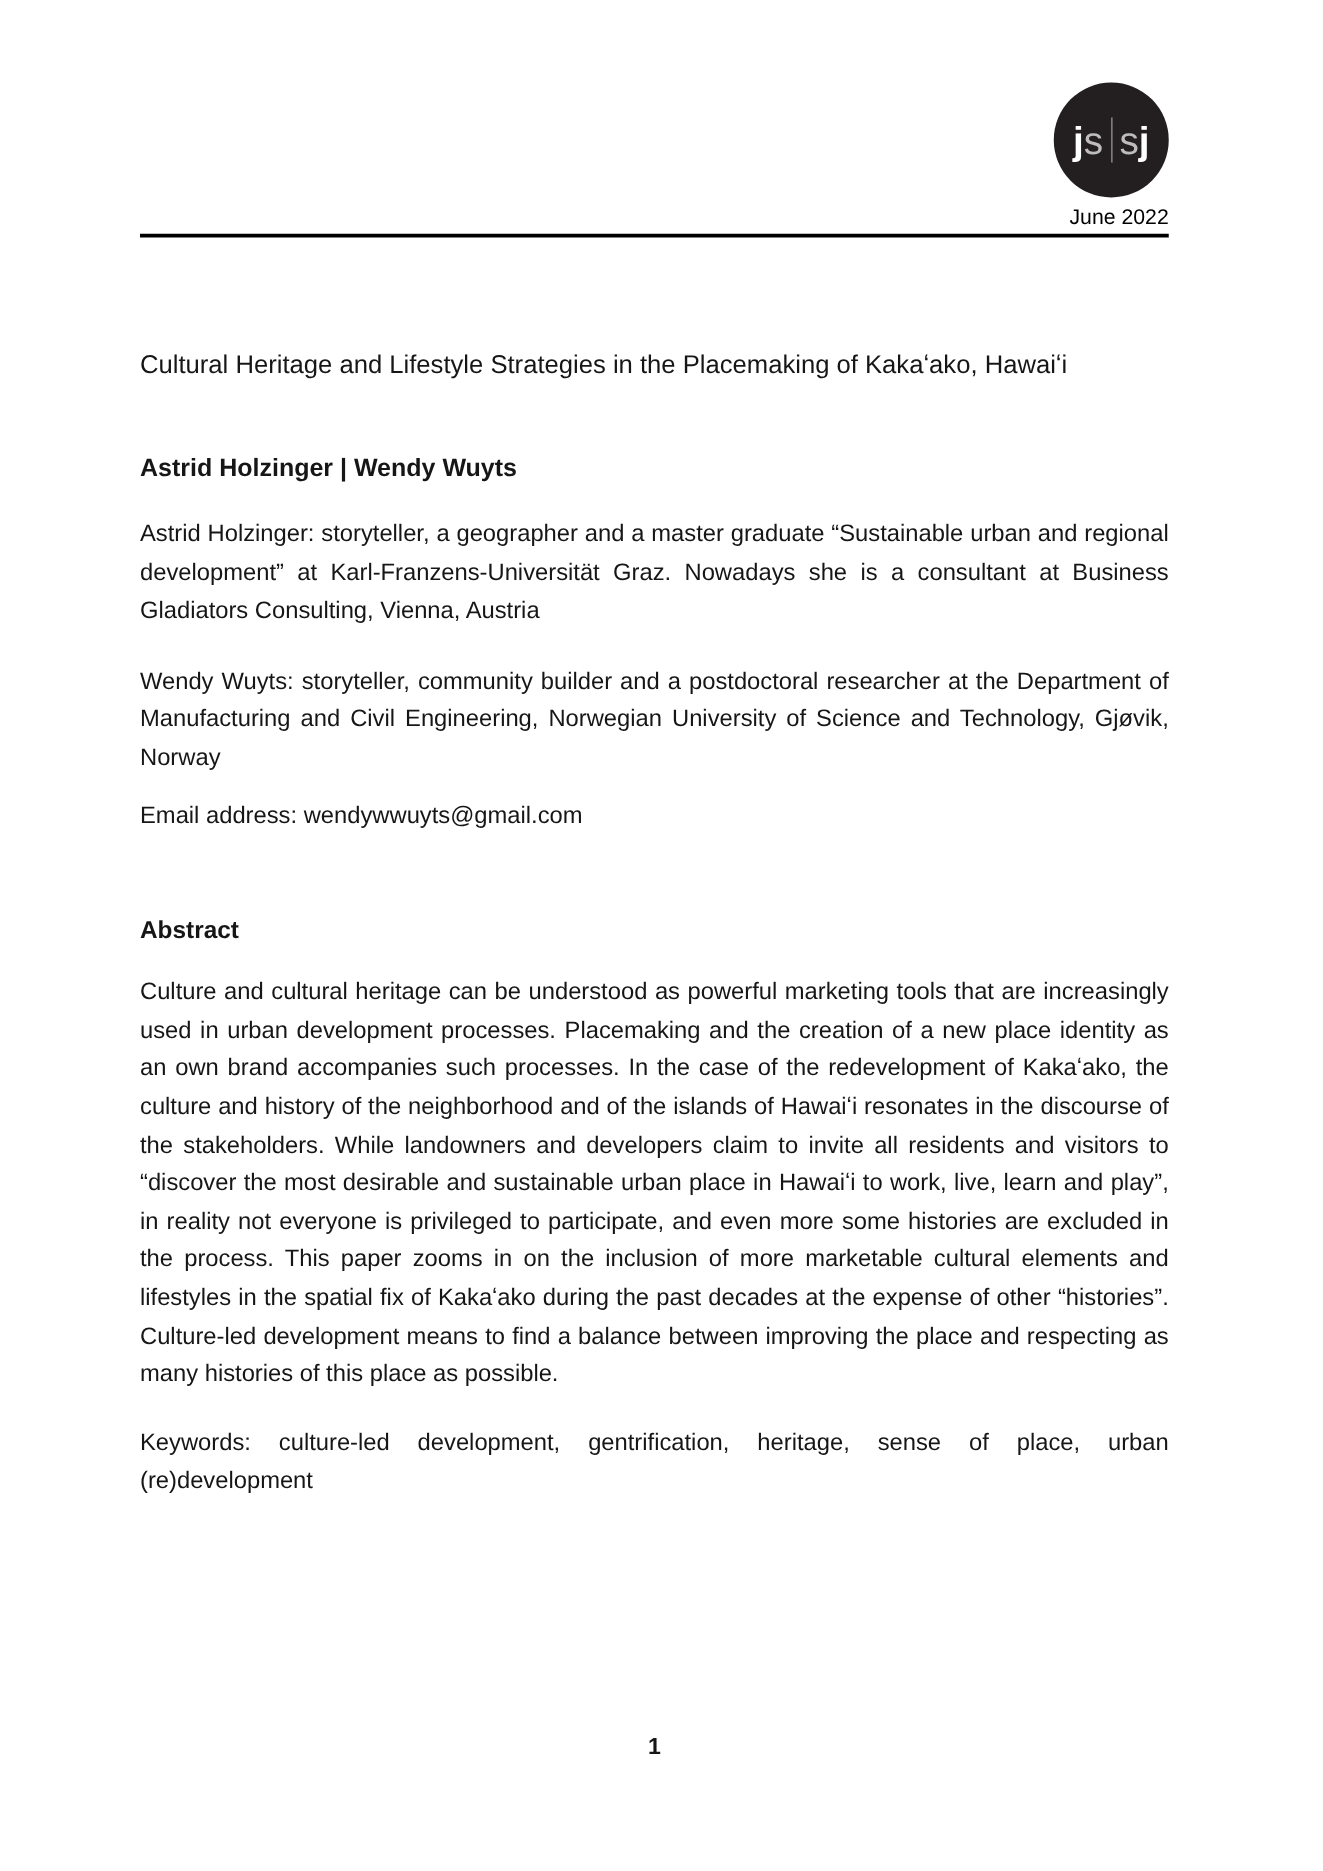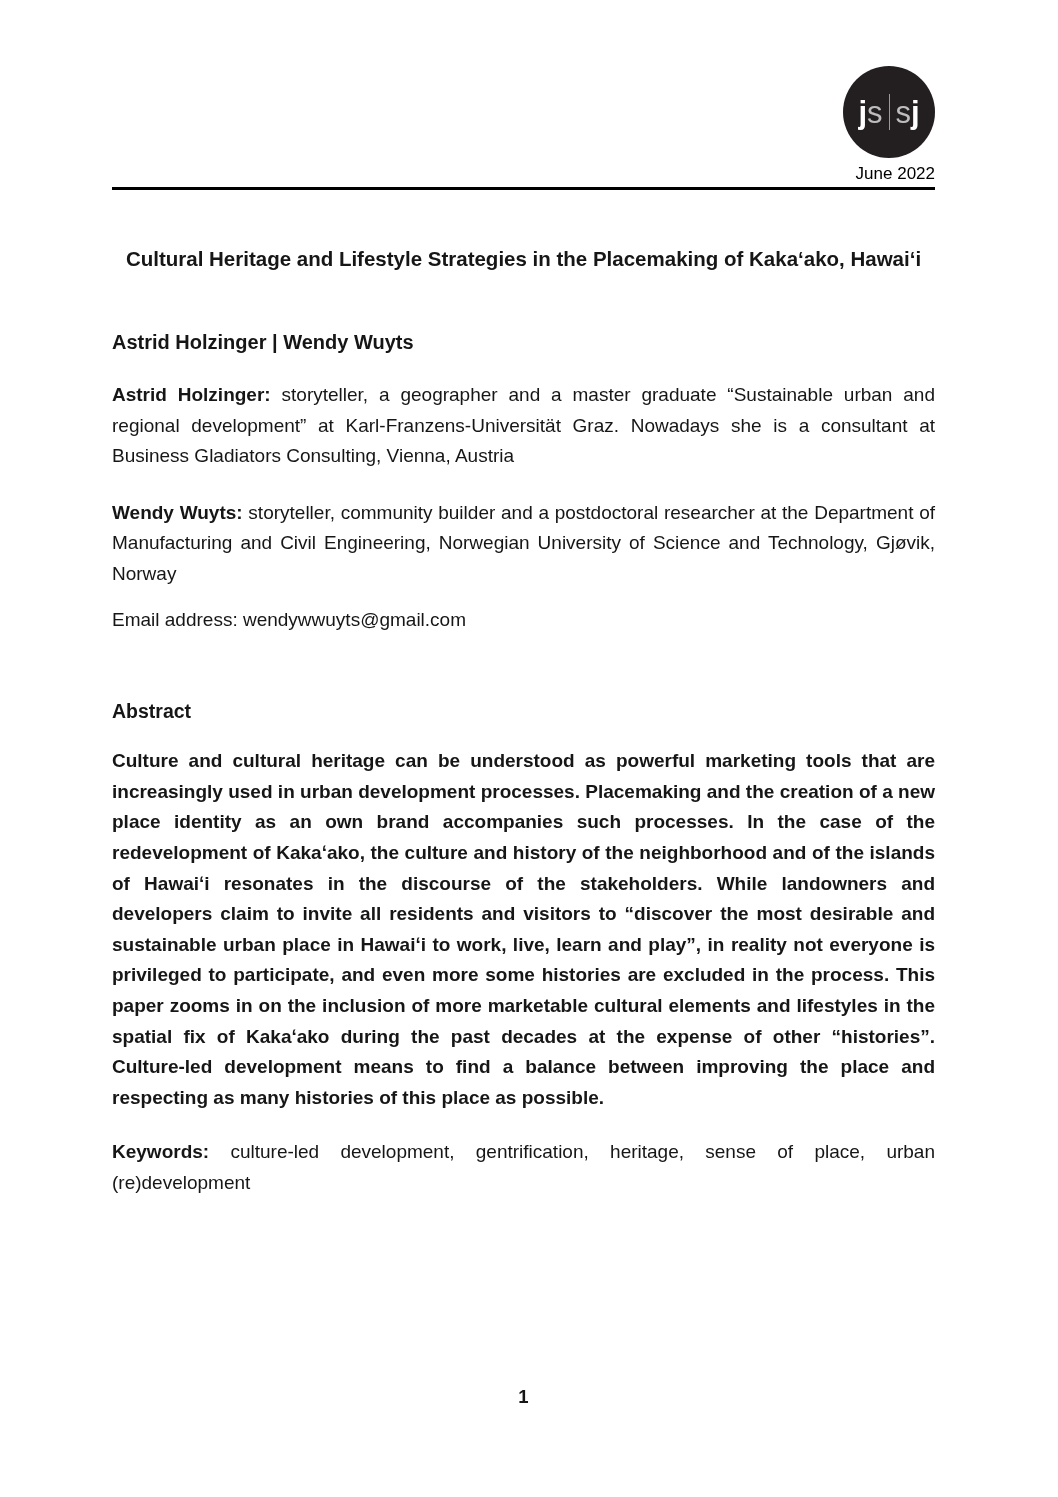--- a/index.html
+++ b/index.html
@@ -24,39 +24,39 @@
   .logo .lj{font-weight:700;color:#ffffff;}
   .logo .ls{font-weight:400;color:#bdbdbd;}
   .logo .ldiv{width:1px;height:36px;background:#9a9a9a;margin:0 6px;}
   .date{
     text-align:right;font-size:17px;margin-top:6px;color:#000000;
   }
   .rule{border-bottom:3px solid #000;margin-top:3px;}
 
   
   .title{
-    margin-top:53px;text-align:center;
-    font-weight:700;font-size:20.5px;line-height:31px;
+    margin-top:86px;
+    font-weight:400;font-size:20.5px;line-height:31px;
   }
   .authors{
     margin-top:56px;text-align:left;
     font-weight:700;font-size:20px;line-height:24px;
   }
   .para{
     font-size:19px;line-height:30.6px;text-align:justify;
     margin:0;
   }
   .bio1{margin-top:26px;}
   .email{margin-top:15px;text-align:left;}
   .bio2{margin-top:26px;}
-  .lead{font-weight:700;}
+  .lead{font-weight:400;}
   .abstract-heading{
     margin-top:64px;font-weight:700;font-size:19.5px;line-height:25px;
   }
-  .abstract{margin-top:22px;font-weight:bold;}
+  .abstract{margin-top:22px;}
   .keywords{margin-top:24px;}
 
   
   .page-number{
     position:absolute;top:1386px;left:112px;width:823px;
     text-align:center;font-weight:700;font-size:18.5px;
   }
 </style>
 </head>
 <body>

